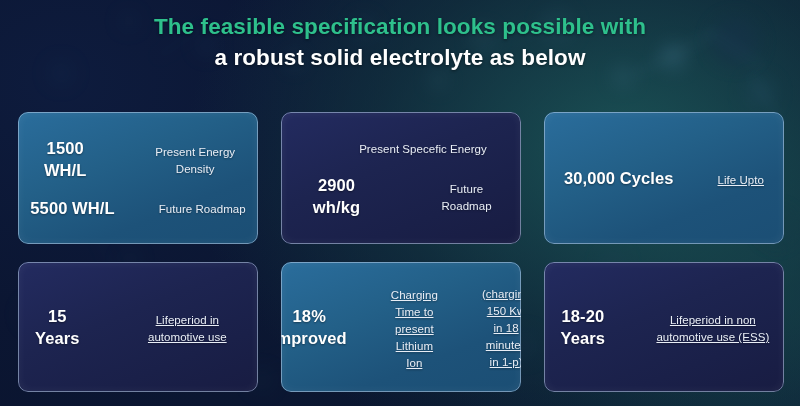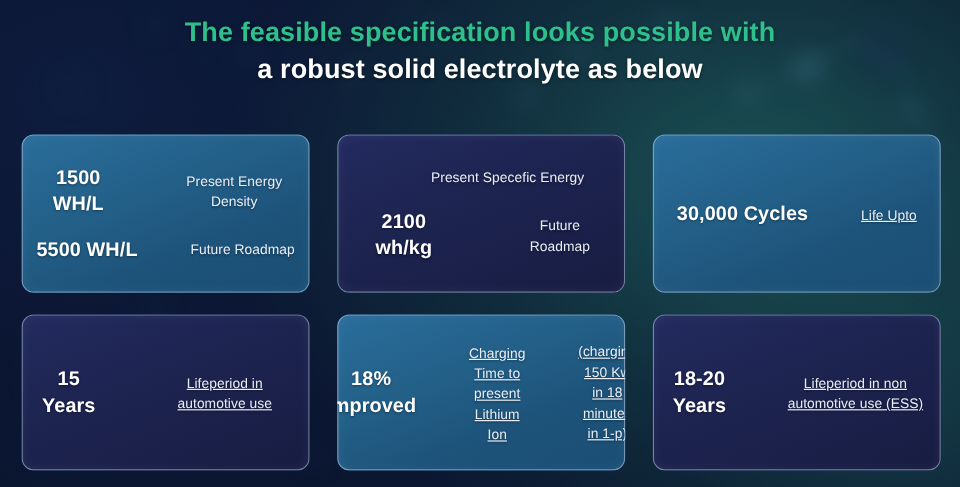--- a/index.html
+++ b/index.html
@@ -193,21 +193,21 @@
         <div class="pair">
           <div class="value">5500 WH/L</div>
           <div class="label">Future Roadmap</div>
         </div>
       </div>
       <div class="card navy">
         <div class="pair">
           <div class="label">Present Specefic Energy</div>
         </div>
         <div class="pair">
-          <div class="value">2100 wh/kg</div>
+          <div class="value">2900 wh/kg</div>
           <div class="label">Future Roadmap</div>
         </div>
       </div>
       <div class="card blue single">
         <div class="pair">
           <div class="value">30,000 Cycles</div>
           <div class="label">Life Upto</div>
         </div>
       </div>
       <div class="card navy single">

